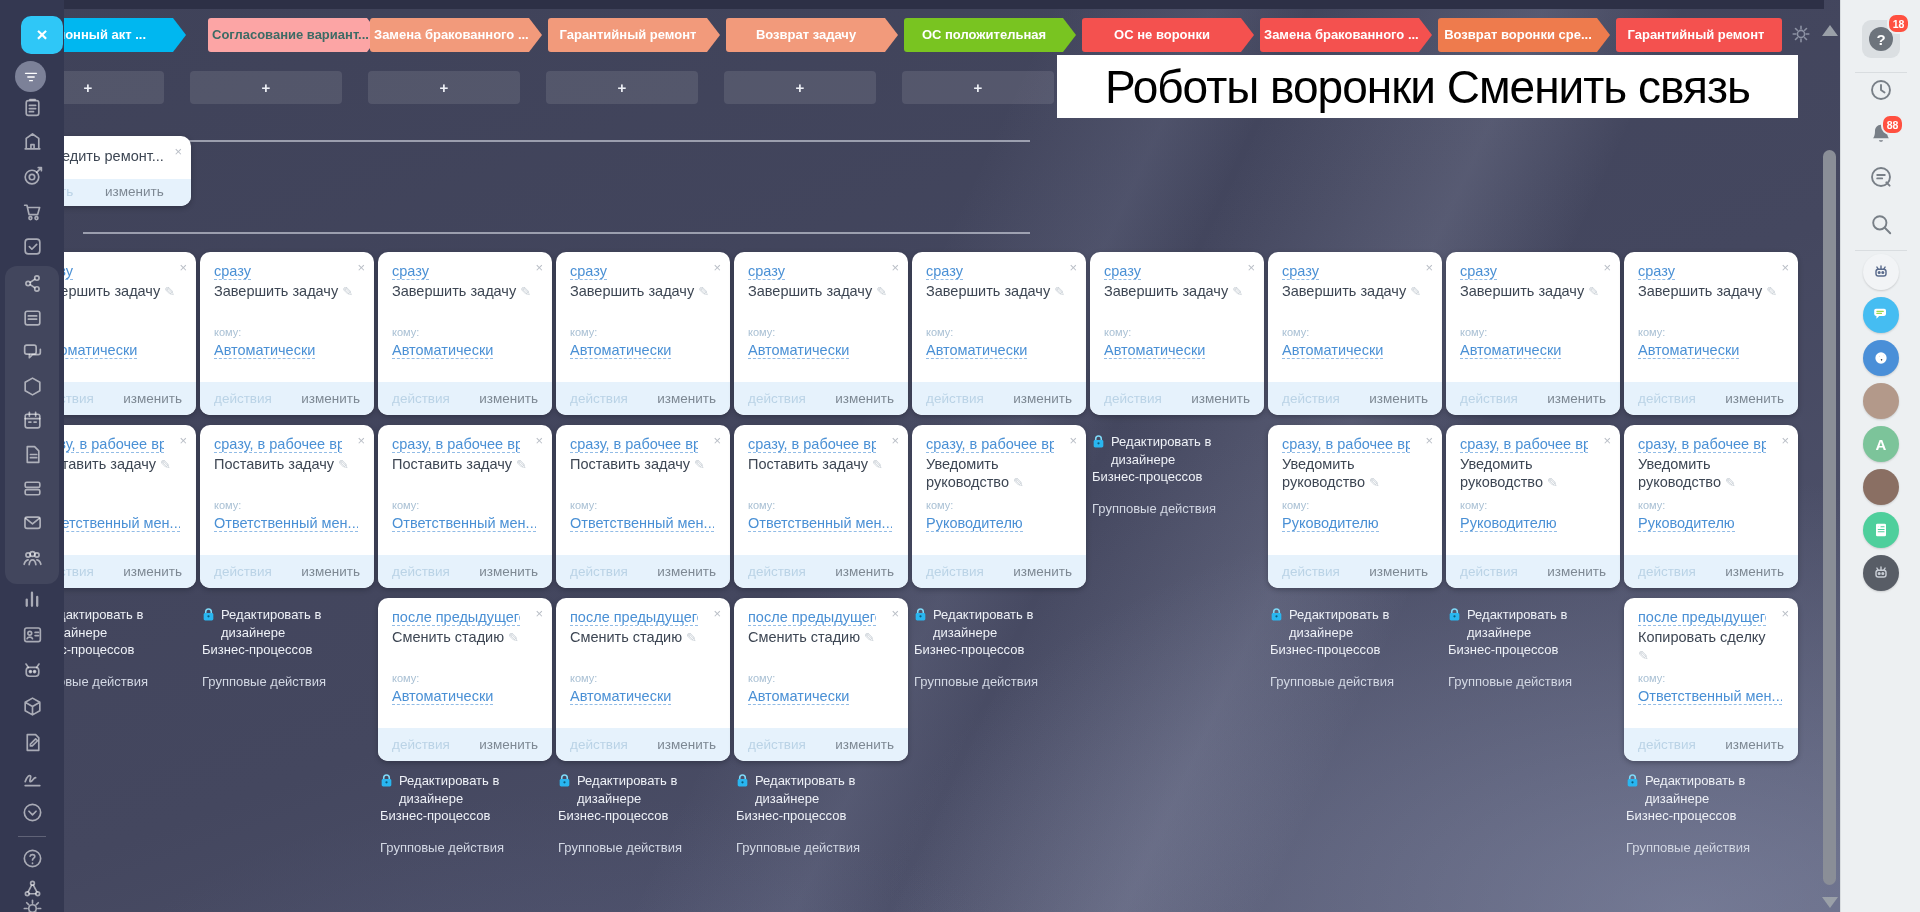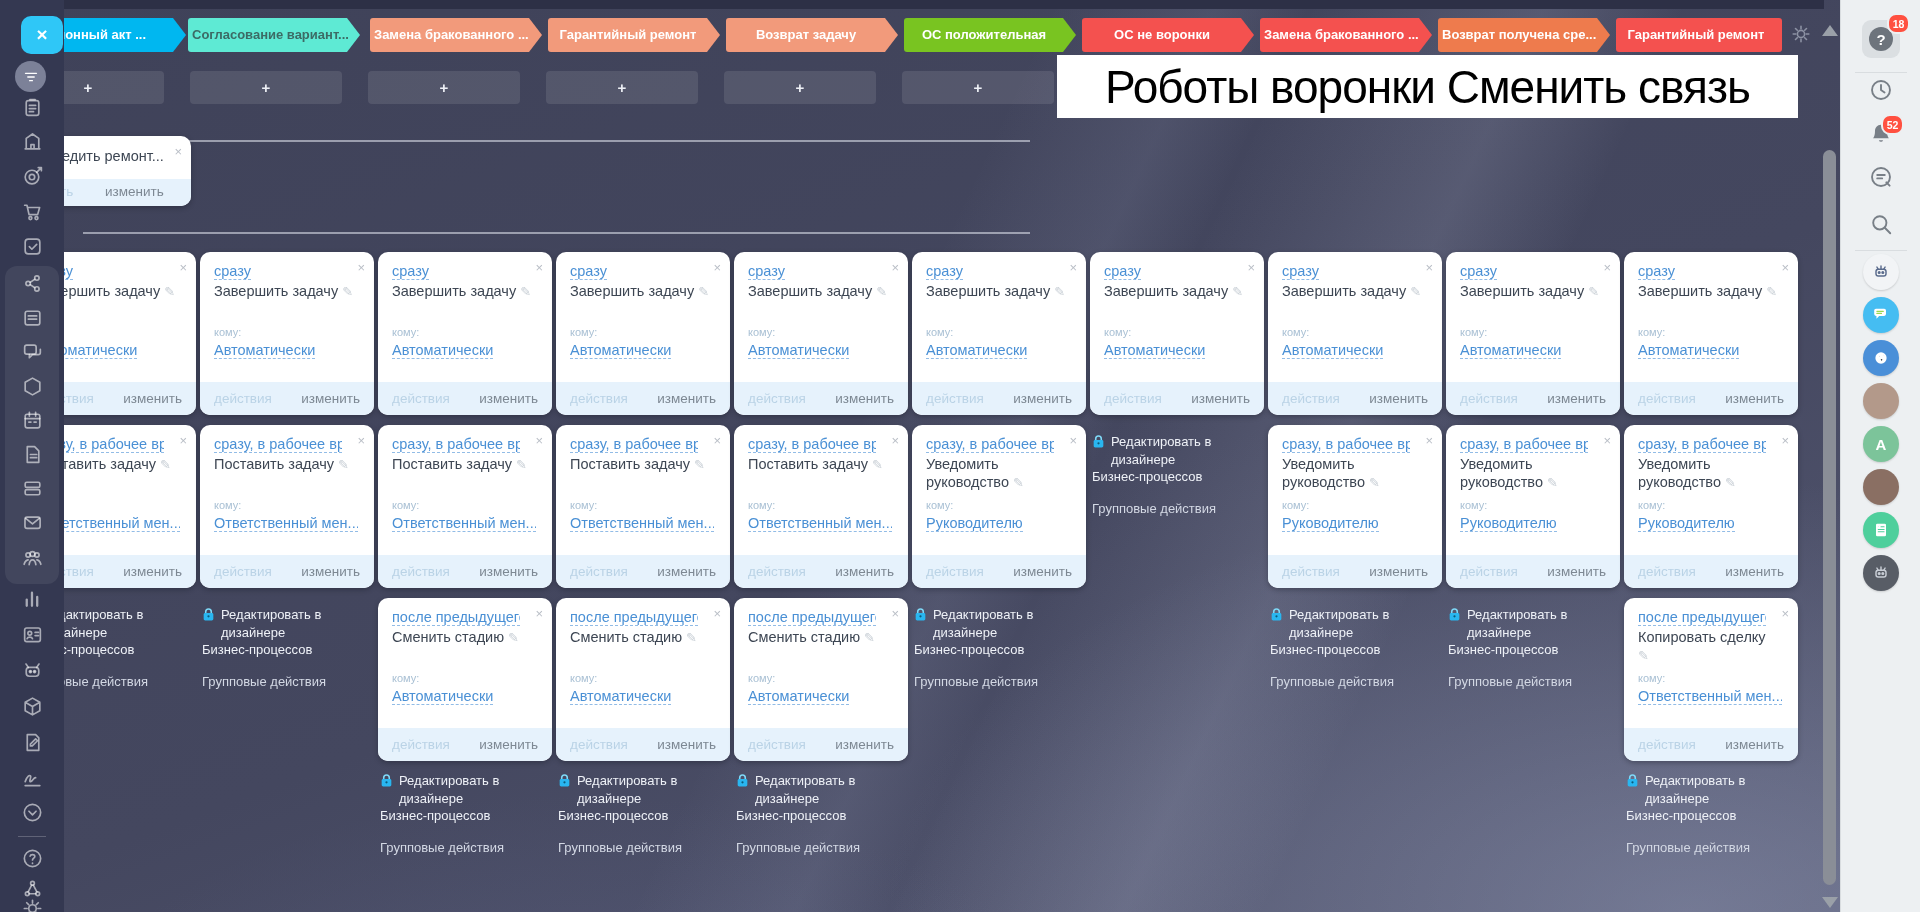--- a/index.html
+++ b/index.html
@@ -118,21 +118,21 @@
   </div>
 
   <div id="stage-gear"><svg viewBox="0 0 22 22" width="22" height="22" fill="none" stroke="#8d92a4" stroke-width="1.6" stroke-linecap="round" stroke-linejoin="round">
         <circle cx="11" cy="11" r="3.6"></circle>
         <path d="M11 3.2v2.6M11 16.2v2.6M3.2 11h2.6M16.2 11h2.6M5.5 5.5l1.8 1.8M14.7 14.7l1.8 1.8M16.5 5.5l-1.8 1.8M7.3 14.7l-1.8 1.8"></path>
       </svg></div>
 <div class="stage-chip arrow" style="left: 14px; width: 152px; background: rgb(0, 183, 240); color: rgb(255, 255, 255);">ационный акт ...</div>
     <div class="plus-btn" style="left: 12px; width: 152px;">
       <span>+</span>
     </div>
-    <div class="stage-chip arrow" style="left: 188px; width: 152px; background: #5eead4; color: rgb(60, 107, 101);">Согласование вариант...</div>
+    <div class="stage-chip arrow" style="left: 208px; width: 152px; background: #fca5a5; color: rgb(60, 107, 101);">Согласование вариант...</div>
     <div class="plus-btn" style="left: 190px; width: 152px;">
       <span>+</span>
     </div>
     <div class="stage-chip arrow" style="left: 370px; width: 152px; background: rgb(242, 154, 123); color: rgb(255, 255, 255);">Замена бракованного ...</div>
     <div class="plus-btn" style="left: 368px; width: 152px;">
       <span>+</span>
     </div>
     <div class="stage-chip arrow" style="left: 548px; width: 152px; background: rgb(242, 154, 123); color: rgb(255, 255, 255);">Гарантийный ремонт</div>
     <div class="plus-btn" style="left: 546px; width: 152px;">
       <span>+</span>
@@ -146,21 +146,21 @@
       <span>+</span>
     </div>
     <div class="stage-chip arrow" style="left: 1082px; width: 152px; background: rgb(244, 81, 79); color: rgb(255, 255, 255);">ОС не воронки</div>
     <div class="plus-btn" style="left: 1080px; width: 152px;">
       <span>+</span>
     </div>
     <div class="stage-chip arrow" style="left: 1260px; width: 152px; background: rgb(244, 81, 79); color: rgb(255, 255, 255);">Замена бракованного ...</div>
     <div class="plus-btn" style="left: 1258px; width: 152px;">
       <span>+</span>
     </div>
-    <div class="stage-chip arrow" style="left: 1438px; width: 152px; background: rgb(238, 123, 77); color: rgb(255, 255, 255);">Возврат получена сре...</div>
+    <div class="stage-chip arrow" style="left: 1438px; width: 152px; background: rgb(238, 123, 77); color: rgb(255, 255, 255);">Возврат воронки сре...</div>
     <div class="plus-btn" style="left: 1436px; width: 152px;">
       <span>+</span>
     </div>
     <div class="stage-chip" style="left: 1616px; width: 152px; background: rgb(244, 81, 79); color: rgb(255, 255, 255);">Гарантийный ремонт</div>
     <div class="plus-btn" style="left: 1614px; width: 152px;">
       <span>+</span>
     </div>
     <div class="card" style="left: 22px; top: 252px;">
       <div class="card-when">сразу</div>
       <div class="card-close">×</div>
@@ -716,21 +716,21 @@
   </div>
   <div class="rail-div" style="top:72px"></div>
   <div class="rail-div" style="top:250px"></div>
 <div class="rail-item rail-ic" style="top: 77px;"><svg viewBox="0 0 22 22" width="22" height="22" fill="none" stroke="currentColor" stroke-width="1.6" stroke-linecap="round" stroke-linejoin="round">
         <circle cx="11" cy="11" r="7.6"></circle>
         <path d="M11 6.8V11l3 2.1"></path>
       </svg></div>
     <div class="rail-item rail-ic" style="top: 121px;"><svg viewBox="0 0 22 22" width="22" height="22" fill="none" stroke="currentColor" stroke-width="1.6" stroke-linecap="round" stroke-linejoin="round">
         <path d="M11 3.2c-3.2 0-5.1 2.5-5.1 5.6 0 4.1-1.6 5.7-1.6 5.7h13.4s-1.6-1.6-1.6-5.7c0-3.1-1.9-5.6-5.1-5.6z" fill="currentColor" stroke="none"></path>
         <path d="M9.2 16.3a1.9 1.9 0 0 0 3.6 0z" fill="currentColor" stroke="none"></path>
-      </svg><div class="badge">52</div></div>
+      </svg><div class="badge">88</div></div>
     <div class="rail-item rail-ic" style="top: 164px;"><svg viewBox="0 0 22 22" width="22" height="22" fill="none" stroke="currentColor" stroke-width="1.6" stroke-linecap="round" stroke-linejoin="round">
         <circle cx="11" cy="11" r="7.6"></circle>
         <path d="M7.8 9.3h6.4M7.8 12.2h4.2M15.5 15.5l2.8 2.8"></path>
       </svg></div>
     <div class="rail-item rail-ic" style="top: 211px;"><svg viewBox="0 0 22 22" width="22" height="22" fill="none" stroke="currentColor" stroke-width="1.6" stroke-linecap="round" stroke-linejoin="round">
         <circle cx="10" cy="10" r="5.6"></circle>
         <path d="M14.2 14.2l4.6 4.6"></path>
       </svg></div>
     <div class="rail-item avatar" style="top: 254px; background: rgb(242, 244, 246); color: rgb(90, 107, 140);">
       <svg viewBox="0 0 22 22" width="22" height="22" fill="none" stroke="#5a6b8c" stroke-width="1.6" stroke-linecap="round" stroke-linejoin="round">

